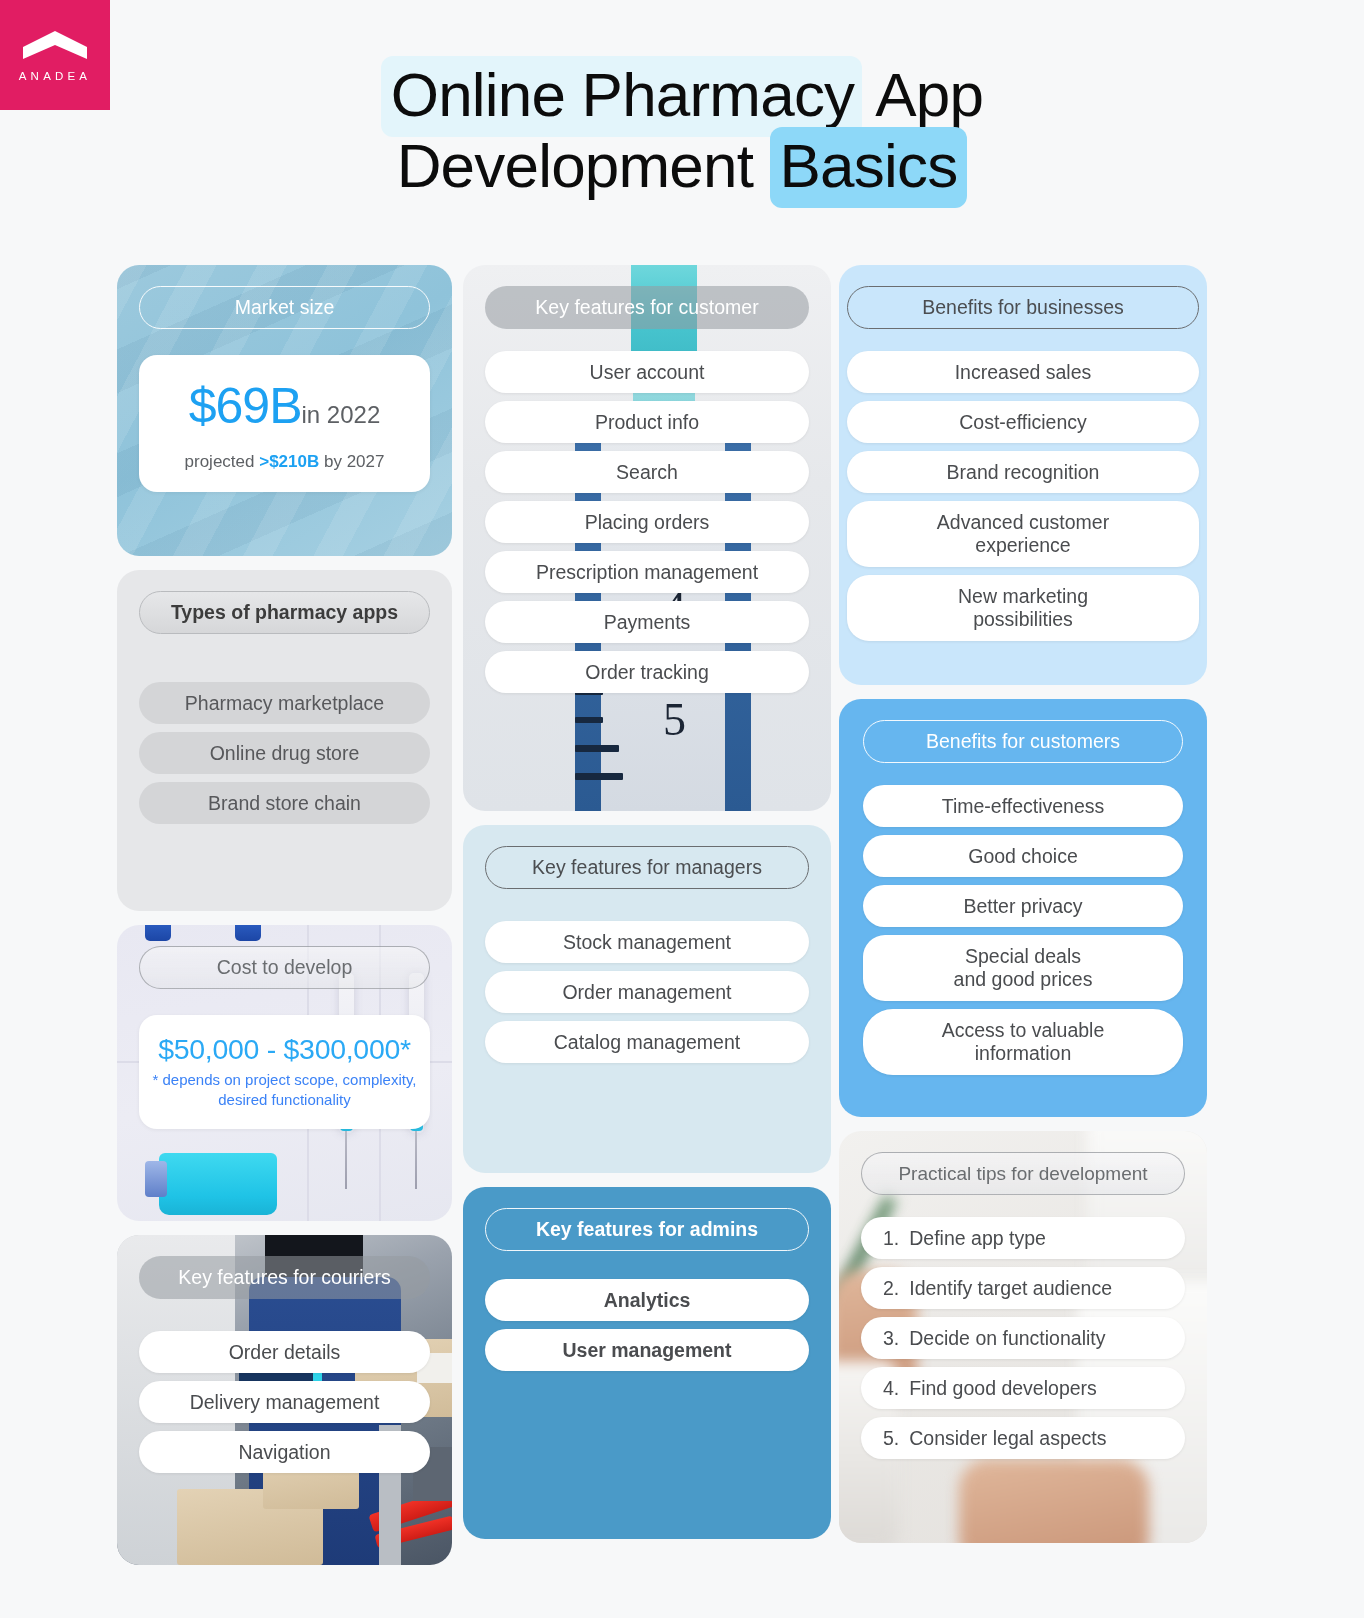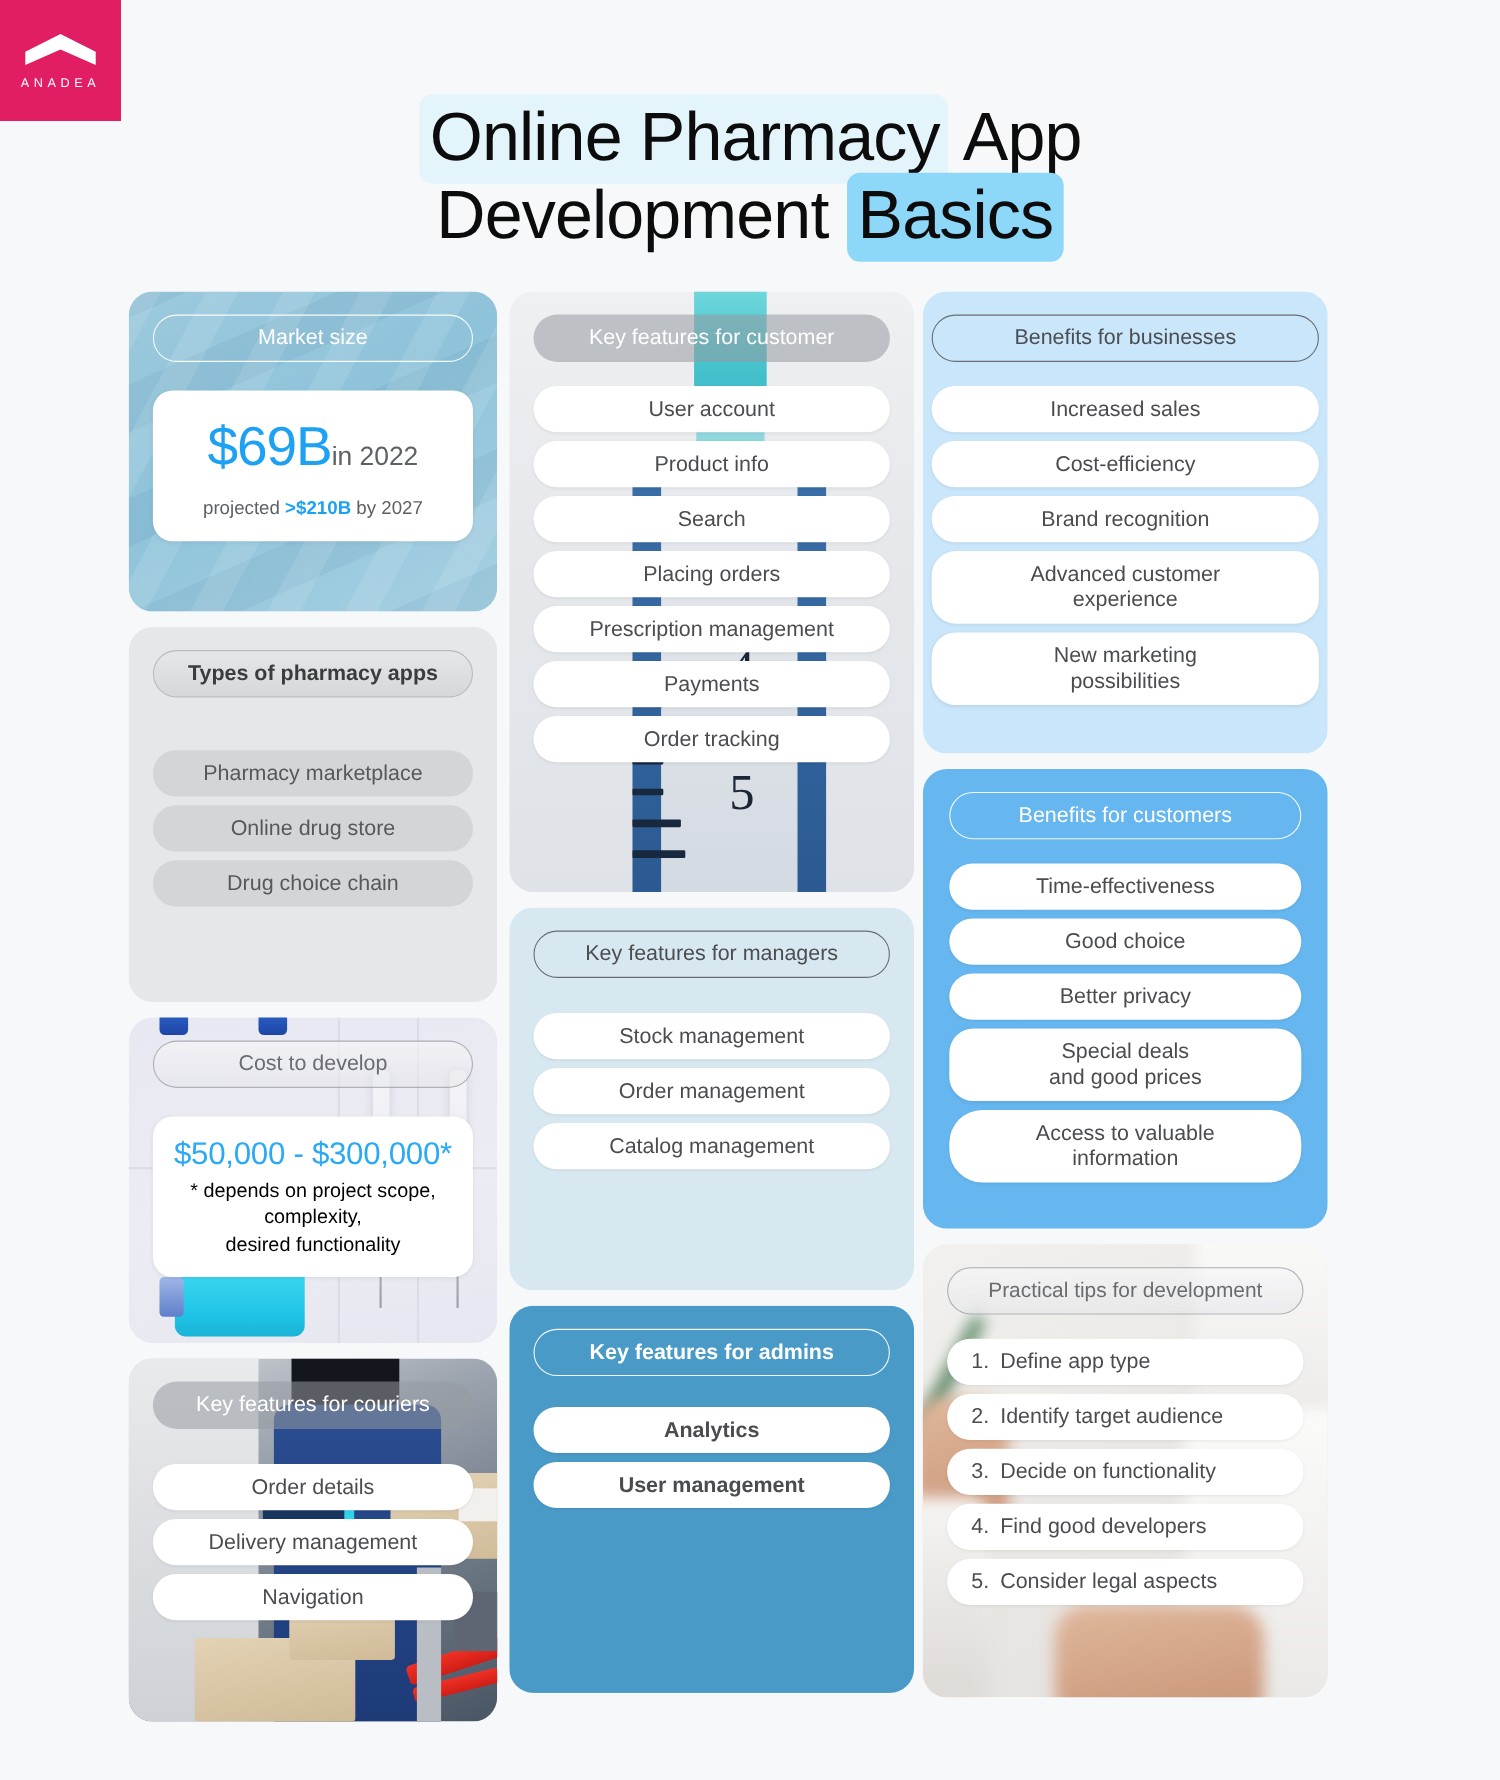--- a/index.html
+++ b/index.html
@@ -35,21 +35,21 @@
     margin-top: 9px;
     color: #ffffff;
     font-size: 11.5px;
     letter-spacing: 4.2px;
     font-weight: 400;
   }
 
   
   .title-wrap {
     position: absolute;
-    left: 0; top: 90px;
+    left: 0; top: 60px;
     width: 1364px;
     text-align: center;
   }
   .title-line { line-height: 1.14; white-space: nowrap; }
   .title-text {
     font-size: 62px;
     font-weight: 400;
     color: #0c0c0c;
     letter-spacing: -0.8px;
   }
@@ -236,21 +236,21 @@
   .t-hand { position:absolute; background: linear-gradient(170deg,#e0b79b,#c89376); border-radius: 30px; }
   .t-pen  { position:absolute; background: linear-gradient(180deg,#5b8a63,#3d6a47); border-radius:3px; transform:rotate(28deg); }
   .t-blur { filter: blur(7px); }
 
   
   .big-figure { font-size: 50px; color: #1da1f2; font-weight: 400; letter-spacing:-1px; }
   .fig-suffix { font-size: 24px; color: #5d6064; }
   .sub-line   { font-size: 17px; color: #5d6064; }
   .sub-line .accent { color: #1da1f2; font-weight: 700; }
   .cost-figure { font-size: 28.5px; color: #2aa9f5; letter-spacing: -0.3px; }
-  .cost-note   { font-size: 18px; color: #000000; line-height: 1.35; margin-top: 4px; }
+  .cost-note   { font-size: 15px; color: #3b82f6; line-height: 1.35; margin-top: 4px; }
 </style>
 </head>
 <body>
 
 <div id="page">
 
   <div class="logo-box">
     <svg class="logo-mark" viewBox="0 0 68 32">
       <path d="M34 2 L66 18 L66 30 L34 16 L2 30 L2 18 Z" fill="#ffffff"></path>
     </svg>
@@ -283,21 +283,21 @@
       </div>
     </div>
 
     <div class="card" style="height:341px;">
       <div class="bg bg-grey"></div>
       <div class="card-inner" style="padding:21px 22px;">
         <div class="pill-head ph-grey-solid">Types of pharmacy apps</div>
         <div style="margin-top:48px;">
           <div class="pill pill-grey">Pharmacy marketplace</div>
           <div class="pill pill-grey">Online drug store</div>
-          <div class="pill pill-grey">Drug choice chain</div>
+          <div class="pill pill-grey">Brand store chain</div>
         </div>
       </div>
     </div>
 
     <div class="card" style="height:296px;">
       <div class="bg bg-cost">
         <div class="syr-cap" style="left:28px;  top:-4px;"></div>
         <div class="syr-cap" style="left:118px; top:-4px;"></div>
         <div class="cost-shelf" style="left:0;top:136px;width:100%;height:2px;"></div>
         <div class="syr" style="left:222px; top:48px; height:160px;"></div>

